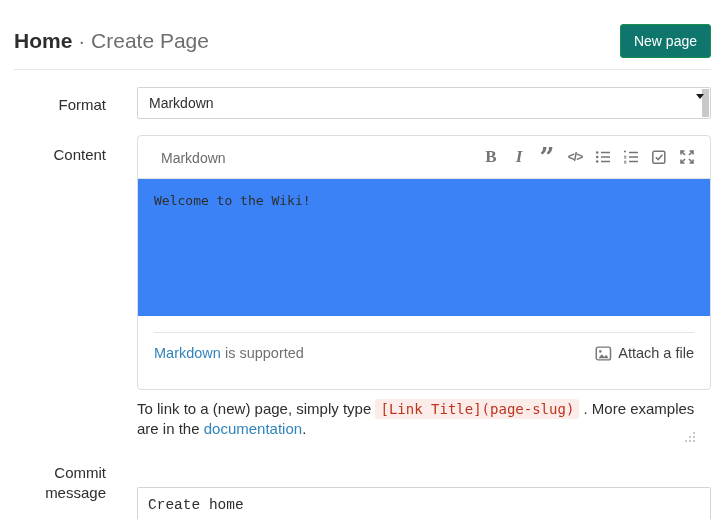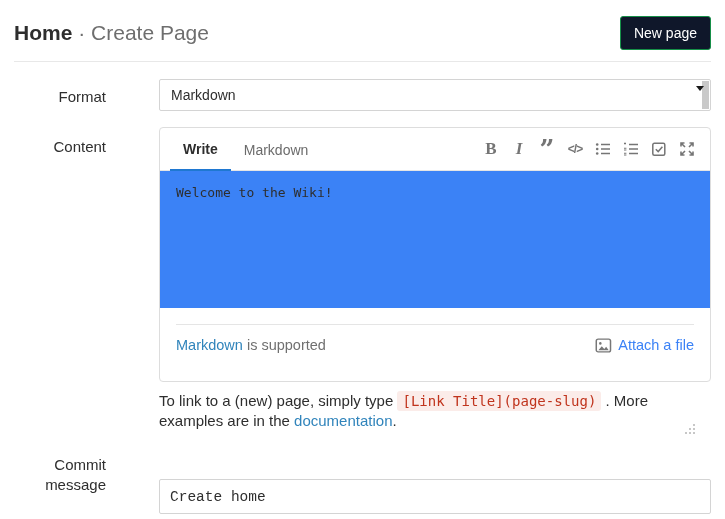--- a/index.html
+++ b/index.html
@@ -7,41 +7,41 @@
     width: 725px; height: 519px; overflow: hidden;
     background: #fff; color: #2e2e2e;
     font-family: "Liberation Sans", sans-serif;
     font-size: 15px;
   }
   .page { padding: 0 14px; }
 
   
   .page-header {
     display: flex; align-items: center; justify-content: space-between;
-    padding: 16px 0 11px; border-bottom: 1px solid #e8e8e8;
+    padding: 24px 0 11px; border-bottom: 1px solid #e8e8e8;
   }
   .title-wrap { font-size: 21px; }
   .title-main { font-weight: 700; color: #2e2e2e; }
   .title-sep, .title-sub { color: #6e6e6e; font-weight: 400; }
 
   .btn {
     display: inline-block; box-sizing: border-box;
     font-family: "Liberation Sans", sans-serif;
     font-size: 14px; line-height: 1;
     border-radius: 3px; padding: 9px 13px; cursor: pointer;
   }
   .btn-green {
-    background: #0f172a; border: 1px solid #168f48; color: #fff;
+    background: #0f766e; border: 1px solid #168f48; color: #fff;
   }
   .btn-cancel {
     background: #fff; border: 1px solid #e3e3e3; color: #2e2e2e;
   }
 
   
-  .form-row { display: flex; gap: 22px; }
+  .form-row { display: flex; }
   .form-label {
     width: 123px; box-sizing: border-box; flex: none;
     text-align: right; padding: 8px 31px 0 0;
     font-size: 15px; color: #2e2e2e; line-height: 20px;
   }
   .form-field { flex: 1; min-width: 0; }
 
   .row-format { margin-top: 17px; }
   .fake-select {
     position: relative; box-sizing: border-box;
@@ -104,21 +104,21 @@
   .resize-handle {
     position: absolute; right: 14px; top: 293px; width: 12px; height: 12px;
     cursor: nwse-resize; color: #bbb;
   }
   .editor-footer {
     border-top: 1px solid #e5e5e5; margin: 16px 16px;
     height: 40px; display: flex; align-items: center; justify-content: space-between;
     font-size: 14.5px; color: #707070;
   }
   a.link { color: #3084bb; text-decoration: none; cursor: pointer; }
-  .attach-btn { display: inline-flex; align-items: center; color: #3b82f6; cursor: pointer; }
+  .attach-btn { display: inline-flex; align-items: center; color: #404040; cursor: pointer; }
   .attach-btn svg { margin-right: 6px; color: #777; }
 
   
   .help-text {
     margin: 9px 0 0; font-size: 15px; line-height: 20px; color: #2e2e2e;
   }
   .help-text code {
     font-family: "DejaVu Sans Mono", "Liberation Mono", monospace;
     font-size: 14px; color: #c0341d; background: #fbece9;
     padding: 2px 5px; border-radius: 3px;
@@ -165,21 +165,20 @@
       </div>
     </div>
   </div>
 
   <div class="form-row row-content">
     <div class="form-label content-label">Content</div>
     <div class="form-field">
 
       <div class="editor">
         <div class="editor-tabs">
-          <span class="tab active">Write</span>
           <span class="tab">Markdown</span>
           <div class="editor-toolbar">
             <span class="ticon glyph-bold">B</span>
             <span class="ticon glyph-italic">I</span>
             <span class="ticon glyph-quote">”</span>
             <span class="ticon glyph-code">&lt;/&gt;</span>
             <span class="ticon">
               <svg width="16" height="16" viewBox="0 0 16 16">
                 <circle cx="2.2" cy="3.5" r="1.3" fill="currentColor"></circle>
                 <circle cx="2.2" cy="8" r="1.3" fill="currentColor"></circle>

